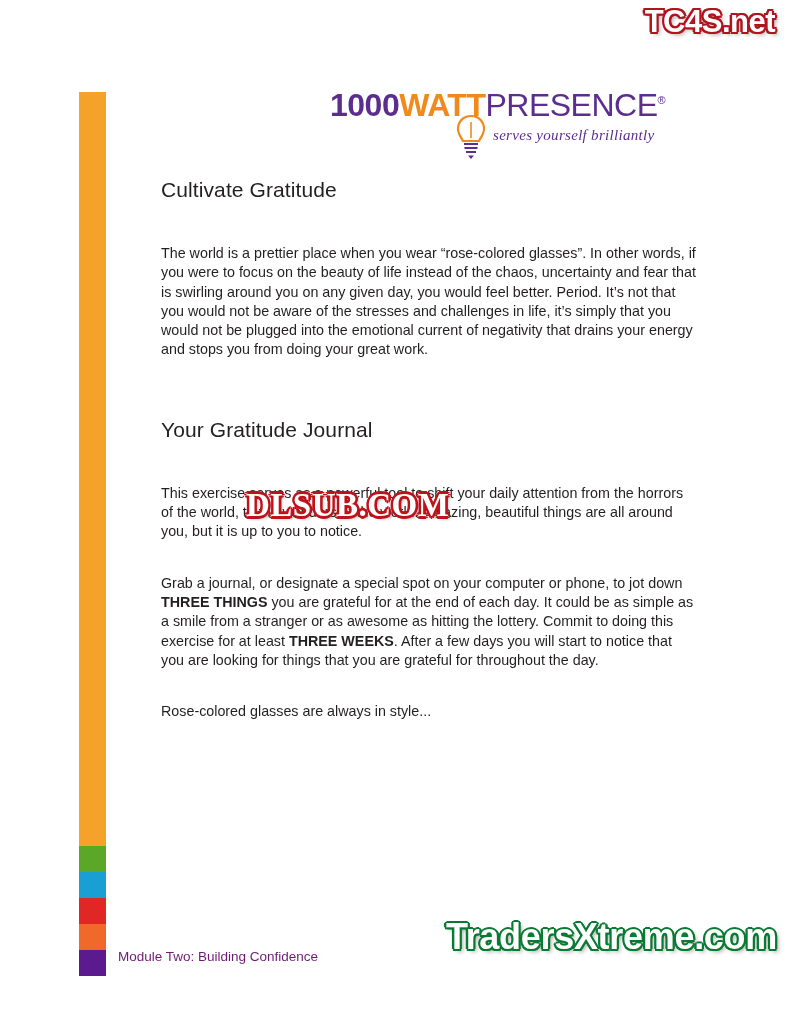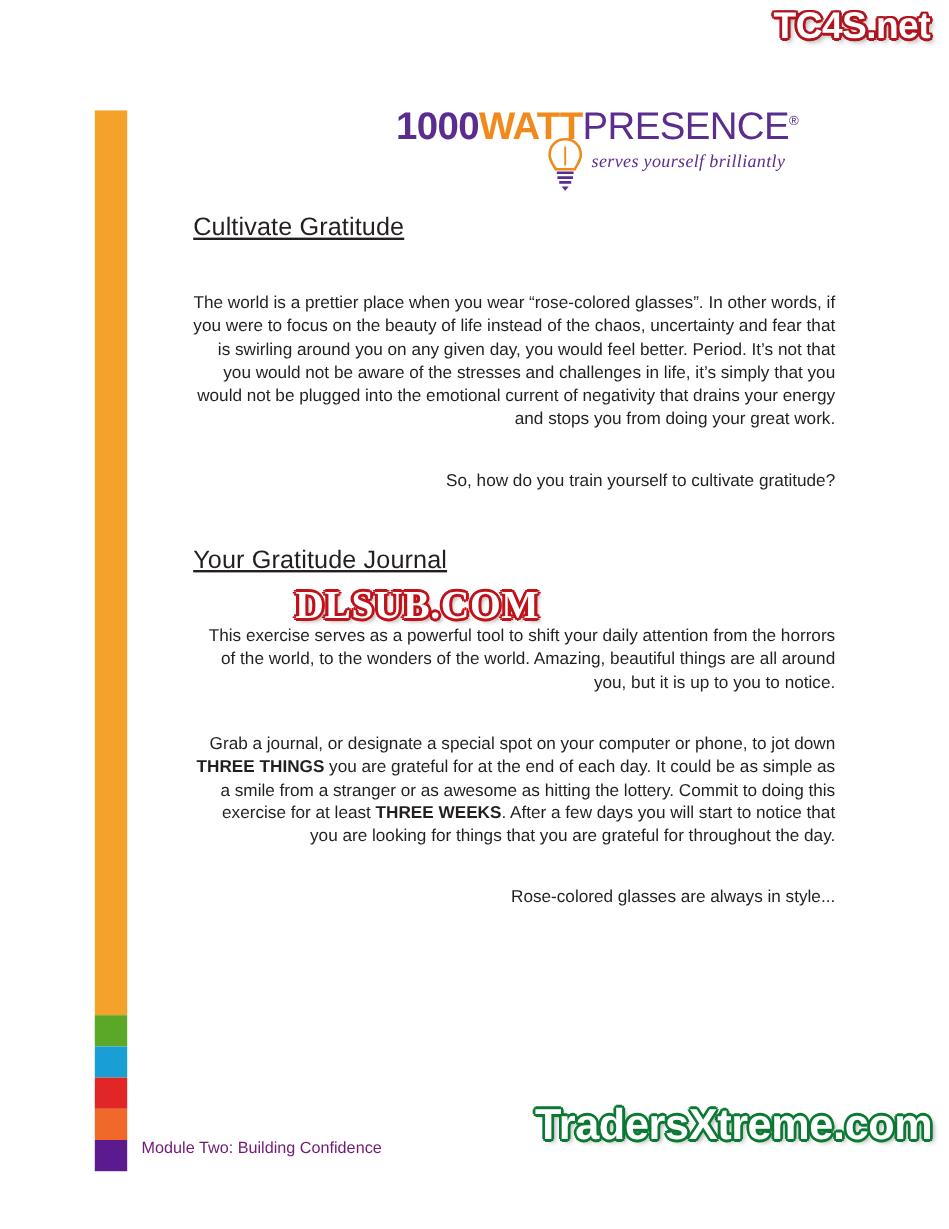--- a/index.html
+++ b/index.html
@@ -103,30 +103,29 @@
     top: 178px;
     width: 535px;
   }
   h1.doc-h {
     font-family: "Liberation Sans", sans-serif;
     font-weight: normal;
     font-size: 21px;
     color: #231f20;
     margin: 0 0 0 0;
     letter-spacing: 0.1px;
-    text-decoration: underline;
   }
   .h-gap { height: 42px; }
   p.body-p {
     font-family: "Liberation Sans", sans-serif;
     font-size: 14.3px;
     line-height: 1.35;
     color: #231f20;
     margin: 0 0 18px 0;
-    text-align: right;
+    text-align: left;
   }
   p.tight { margin-bottom: 0; }
   .spacer-md { height: 26px; }
   .spacer-sm { height: 14px; }
   b.strong { font-weight: bold; }
 
   
   .dlsub {
     position: absolute;
     left: 246px;
@@ -201,21 +200,20 @@
     <div class="bar-seg" style="height:26px;background:#e02726;"></div>
     <div class="bar-seg" style="height:26px;background:#f0682a;"></div>
     <div class="bar-seg" style="height:26px;background:#5b1a8e;"></div>
   </div>
 
   <div class="content">
     <h1 class="doc-h">Cultivate Gratitude</h1>
     <div class="h-gap"></div>
     <p class="body-p">The world is a prettier place when you wear “rose-colored glasses”.  In other words, if you were to focus on the beauty of life instead of the chaos, uncertainty and fear that is swirling around you on any given day, you would feel better.  Period.  It’s not that you would not be aware of the stresses and challenges in life, it’s simply that you would not be plugged into the emotional current of negativity that drains your energy and stops you from doing your great work.</p>
     <div class="spacer-sm"></div>
-    <p class="body-p">So, how do you train yourself to cultivate gratitude?</p>
     <div class="spacer-md"></div>
     <h1 class="doc-h">Your Gratitude Journal</h1>
     <div class="h-gap"></div>
     <p class="body-p">This exercise serves as a powerful tool to shift your daily attention from the horrors of the world, to the wonders of the world.  Amazing, beautiful things are all around you, but it is up to you to notice.</p>
     <div class="spacer-sm"></div>
     <p class="body-p"><span>Grab a journal, or designate a special spot on your computer or phone, to jot down </span><b class="strong">THREE THINGS</b><span> you are grateful for at the end of each day.  It could be as simple as a smile from a stranger or as awesome as hitting the lottery.  Commit to doing this exercise for at least </span><b class="strong">THREE WEEKS</b><span>.  After a few days you will start to notice that you are looking for things that you are grateful for throughout the day.</span></p>
     <div class="spacer-sm"></div>
     <p class="body-p tight">Rose-colored glasses are always in style...</p>
   </div>
 

